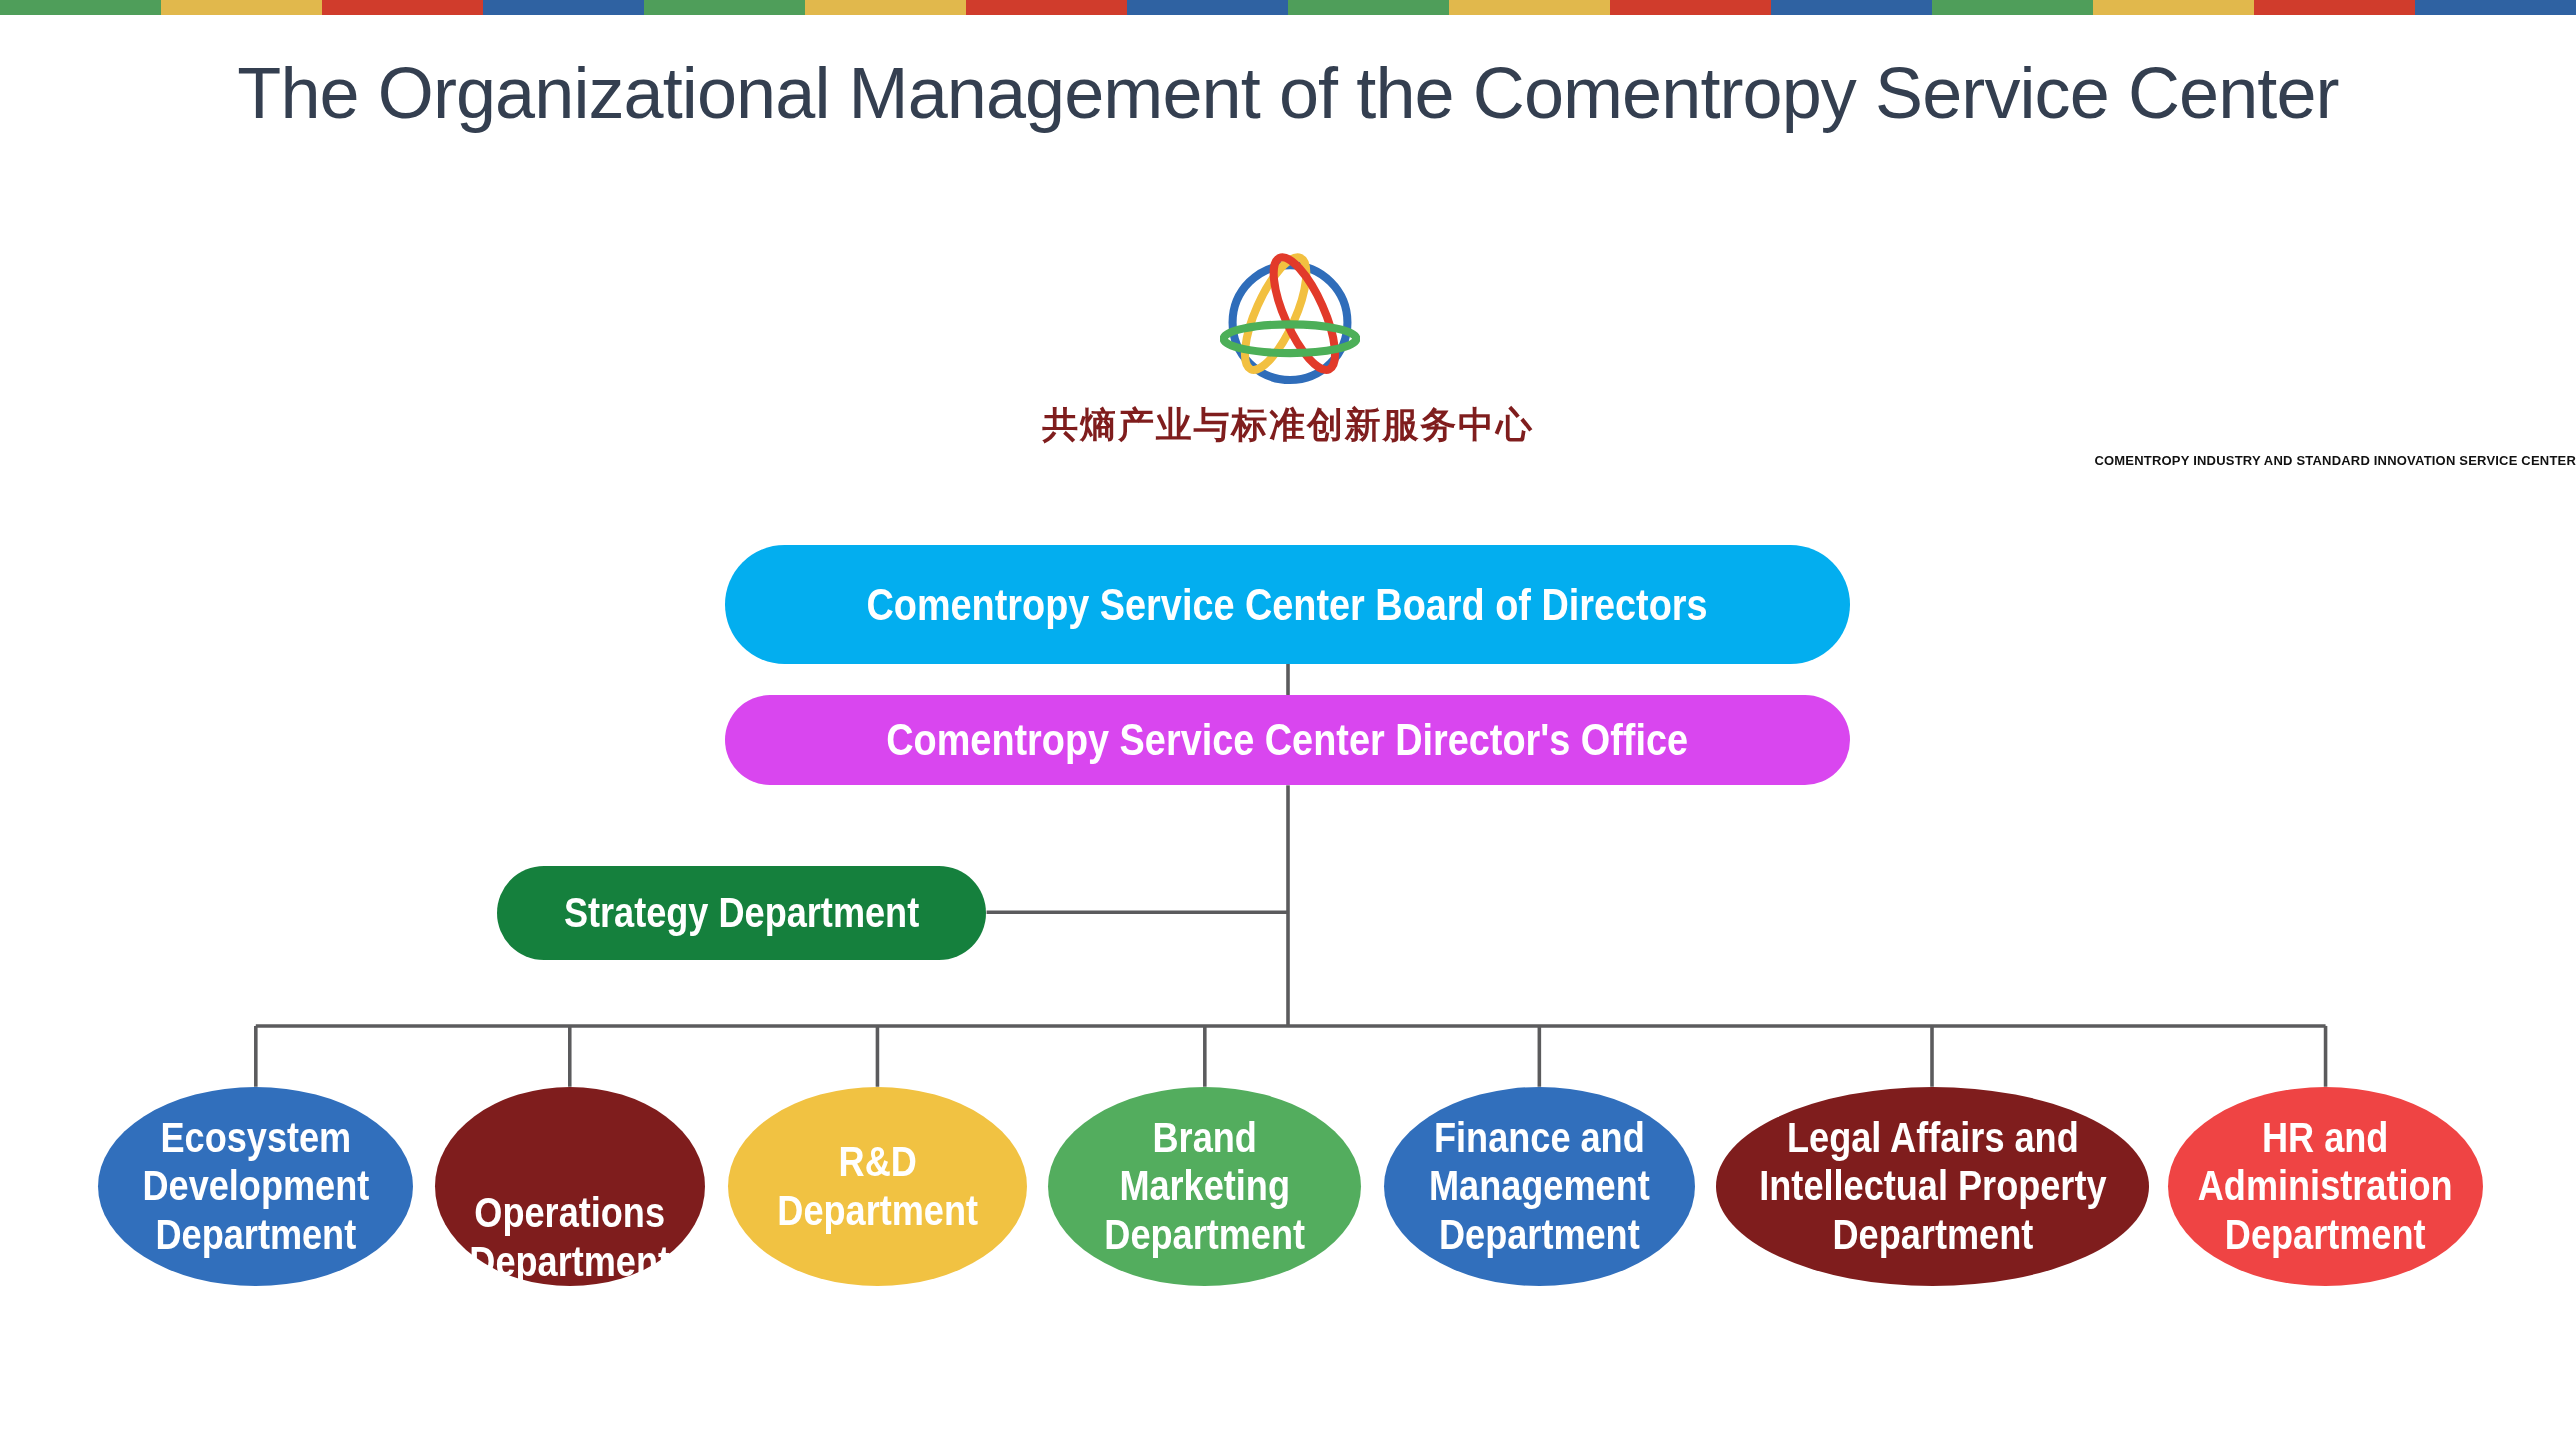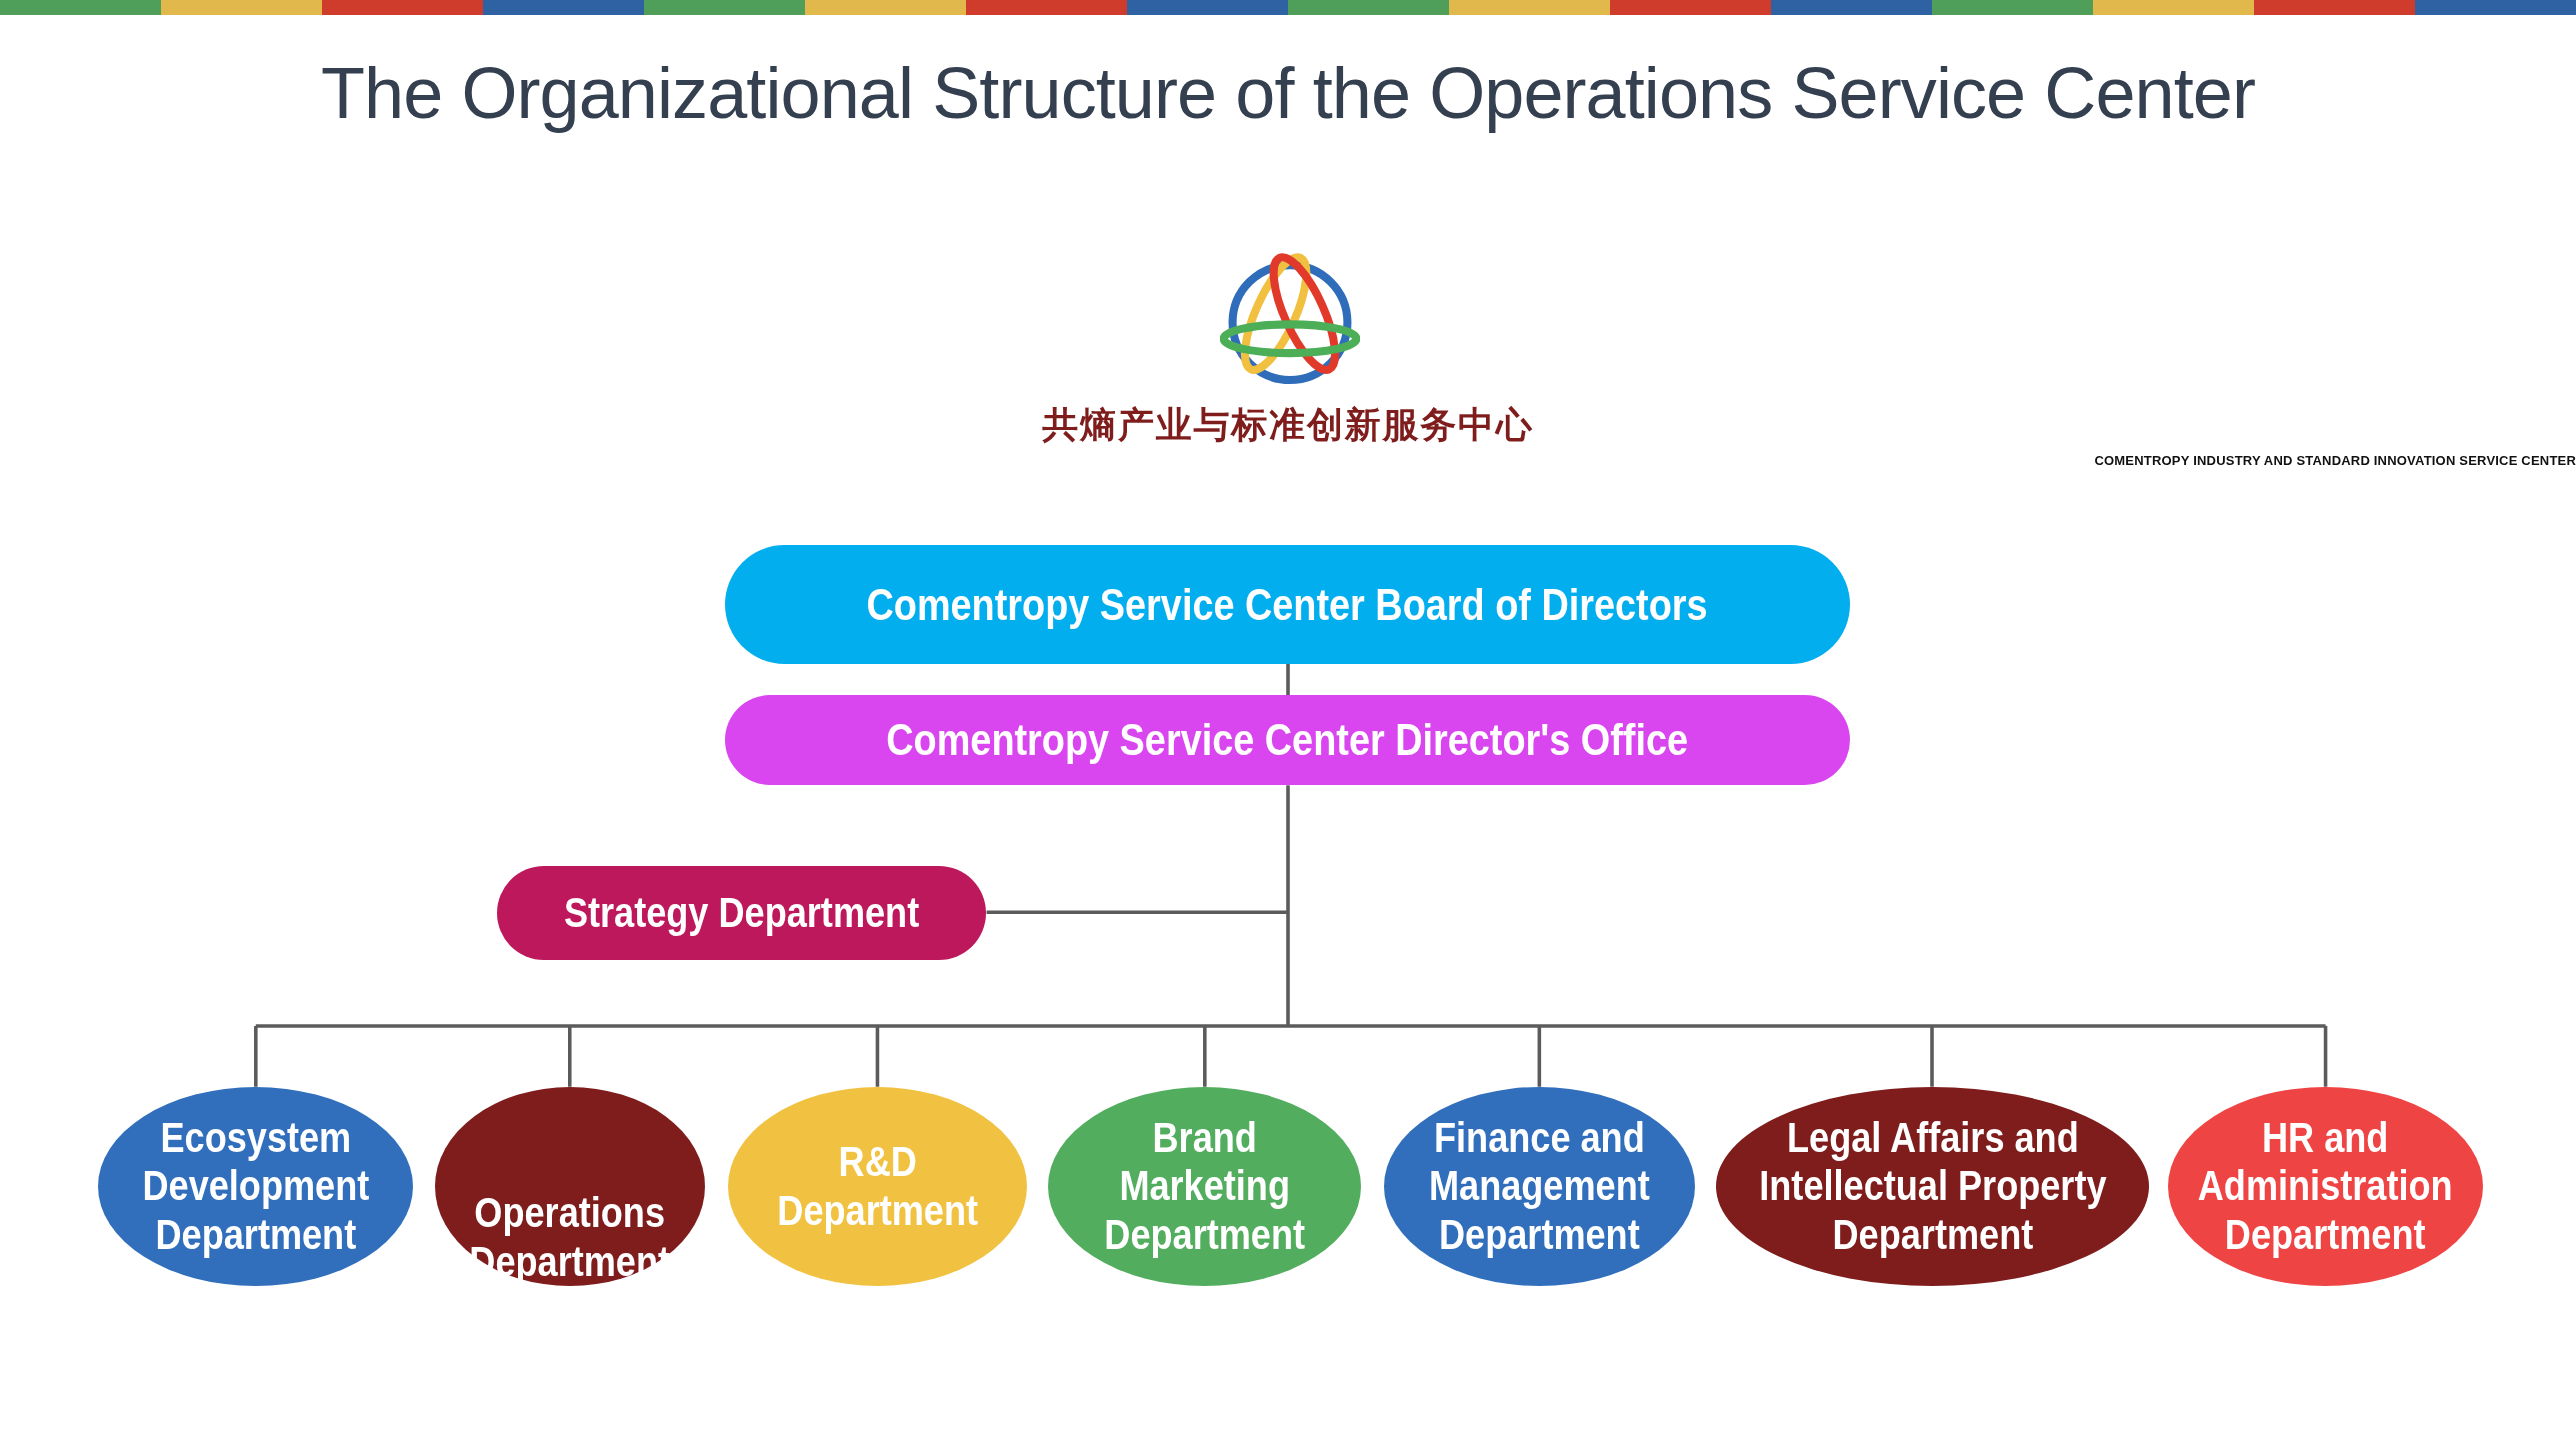--- a/index.html
+++ b/index.html
@@ -45,21 +45,21 @@
     <div class="stripe-seg" style="background: rgb(79, 158, 90);"></div>
     <div class="stripe-seg" style="background: rgb(225, 184, 76);"></div>
     <div class="stripe-seg" style="background: rgb(208, 60, 44);"></div>
     <div class="stripe-seg" style="background: rgb(47, 98, 162);"></div>
     <div class="stripe-seg" style="background: rgb(79, 158, 90);"></div>
     <div class="stripe-seg" style="background: rgb(225, 184, 76);"></div>
     <div class="stripe-seg" style="background: rgb(208, 60, 44);"></div>
     <div class="stripe-seg" style="background: rgb(47, 98, 162);"></div>
   </div>
 
-<div class="title">The Organizational Structure of the Operations Service Center</div>
+<div class="title">The Organizational Management of the Comentropy Service Center</div>
 
 <div class="logo">
   <svg width="140" height="140" viewBox="0 0 156 156">
     <circle cx="78" cy="82" r="64" fill="none" stroke="#2f6dba" stroke-width="9"></circle>
     <ellipse cx="62" cy="72" rx="22" ry="68" fill="none" stroke="#f2c040" stroke-width="9" transform="rotate(24 62 72)"></ellipse>
     <ellipse cx="94" cy="72" rx="22" ry="68" fill="none" stroke="#e23a2a" stroke-width="9" transform="rotate(-24 94 72)"></ellipse>
     <ellipse cx="78" cy="100" rx="74" ry="16" fill="none" stroke="#4caf58" stroke-width="9"></ellipse>
   </svg>
 </div>
 
@@ -83,21 +83,21 @@
 </svg>
 
 <div class="node pill board" style="background: rgb(3, 174, 239);">
   <span class="node-text">Comentropy Service Center Board of Directors</span>
 </div>
 
 <div class="node pill office" style="background: #d946ef;">
   <span class="node-text">Comentropy Service Center Director's Office</span>
 </div>
 
-<div class="node pill strategy" style="background: #be185d;">
+<div class="node pill strategy" style="background: #15803d;">
   <span class="node-text">Strategy Department</span>
 </div>
 
 <div id="dept-row">
     <div class="node oval" style="left: 98px; top: 1087px; width: 315px; height: 199px; background: rgb(49, 111, 188);">
       <span class="node-text">Ecosystem
 Development
 Department</span>
     </div>
     <div class="node oval" style="left: 435px; top: 1087px; width: 270px; height: 199px; background: #7f1d1d; align-items: flex-end;">

